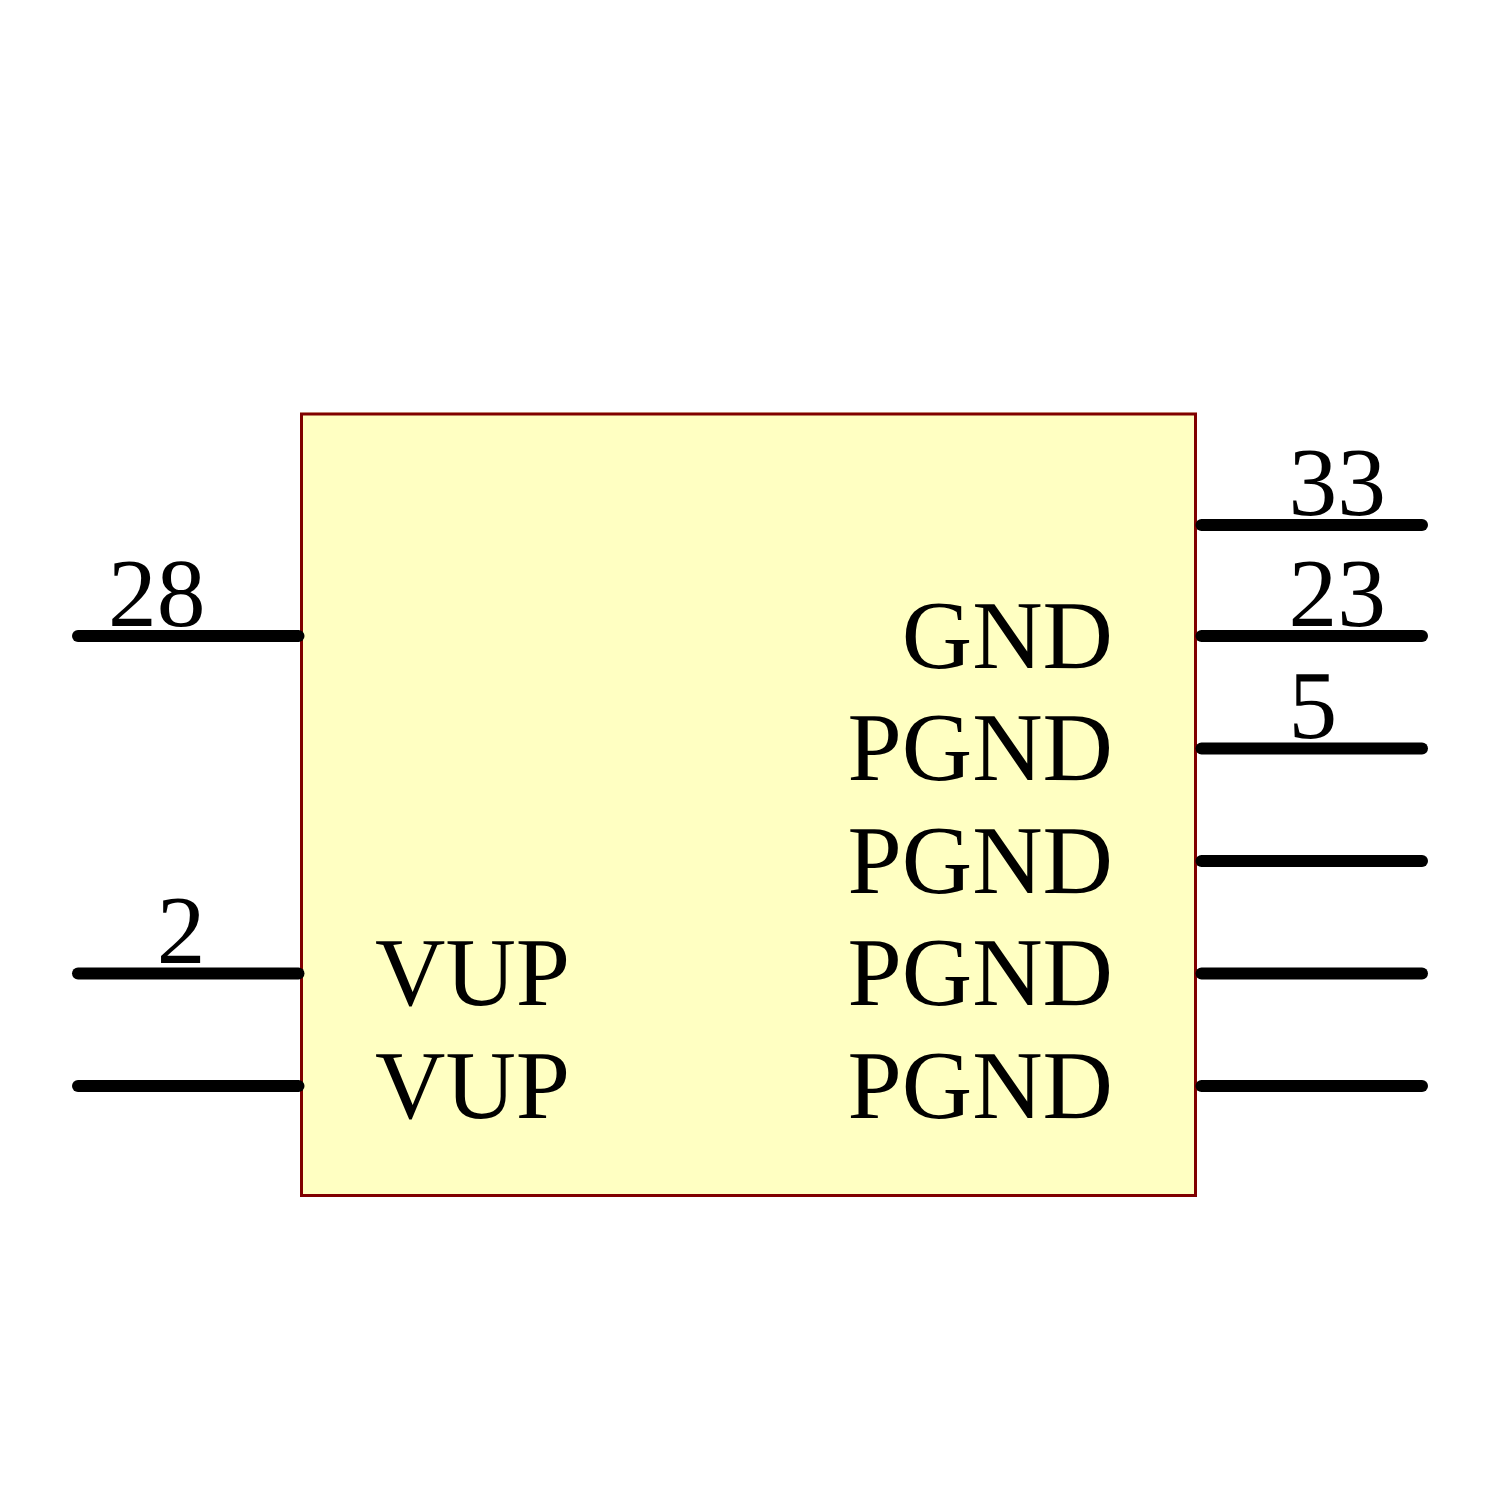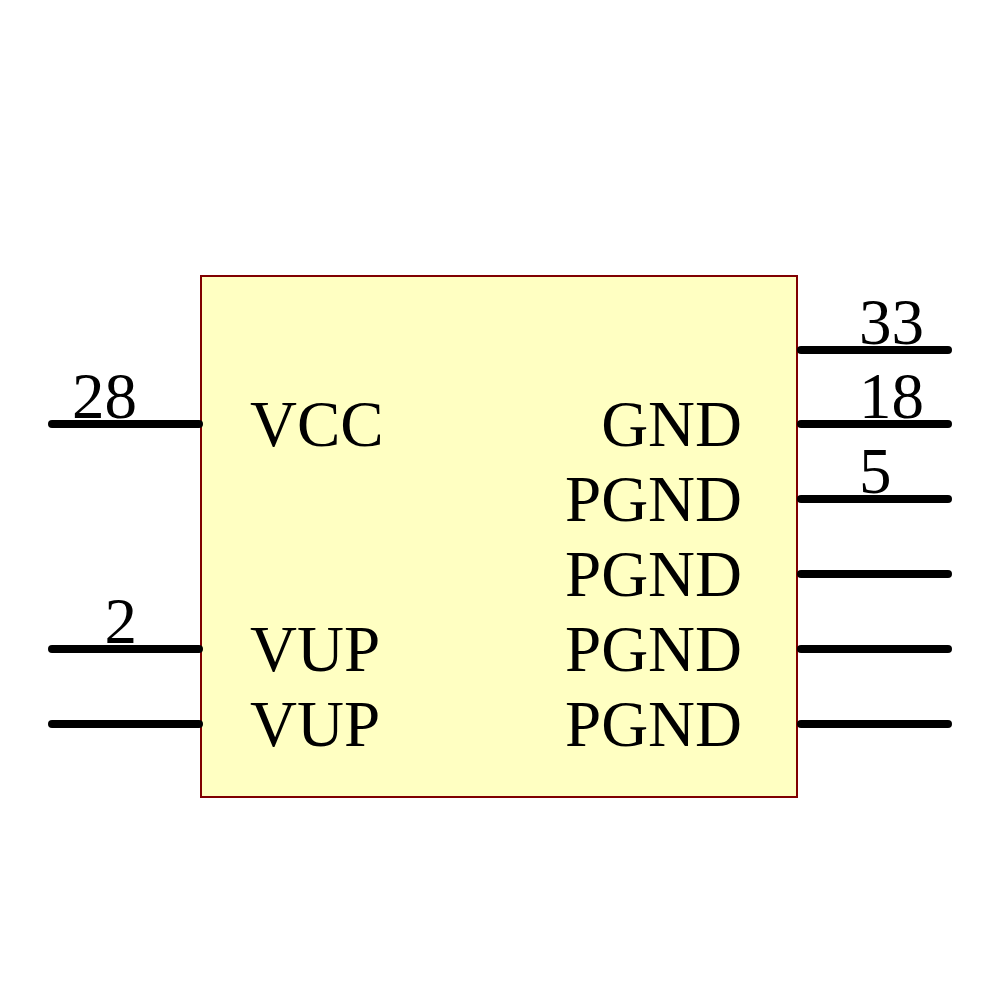--- a/index.html
+++ b/index.html
@@ -74,34 +74,33 @@
 </style>
 </head>
 <body>
 
 <div class="canvas">
 
   <div class="symbol-body"></div>
 
   <div class="pin-line left" style="top:420px"></div>
   <div class="pin-num left" style="top:364px">28</div>
-  <div class="pin-label left" style="top:388px">VCC</div>
 
   <div class="pin-line left" style="top:645px"></div>
   <div class="pin-num left" style="top:589px">2</div>
   <div class="pin-label left" style="top:613px">VUP</div>
 
   <div class="pin-line left" style="top:720px"></div>
   <div class="pin-label left" style="top:688px">VUP</div>
 
   <div class="pin-line right" style="top:346px"></div>
   <div class="pin-num right" style="top:290px">33</div>
 
   <div class="pin-line right" style="top:420px"></div>
-  <div class="pin-num right" style="top:364px">18</div>
+  <div class="pin-num right" style="top:364px">23</div>
   <div class="pin-label right" style="top:388px">GND</div>
 
   <div class="pin-line right" style="top:495px"></div>
   <div class="pin-num right" style="top:439px">5</div>
   <div class="pin-label right" style="top:463px">PGND</div>
 
   <div class="pin-line right" style="top:570px"></div>
   <div class="pin-label right" style="top:538px">PGND</div>
 
   <div class="pin-line right" style="top:645px"></div>

